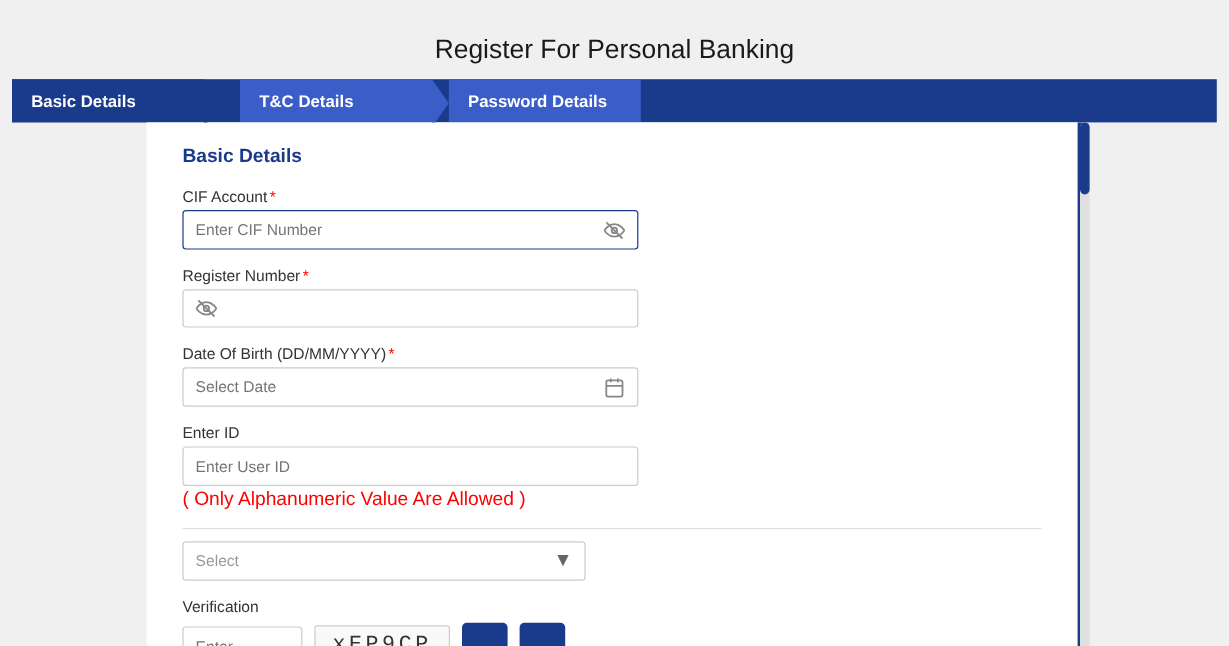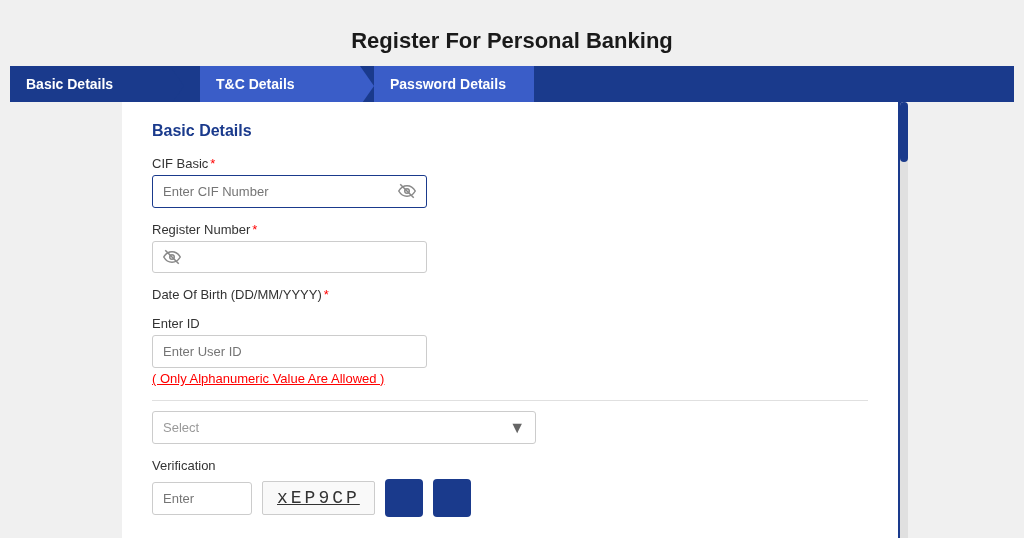--- a/index.html
+++ b/index.html
@@ -13,21 +13,21 @@
       padding: 10px;
     }
     .page-wrapper {
       width: 100%;
       max-width: 1024px;
       background: #f0f0f0;
     }
     .page-title {
       text-align: center;
       font-size: 22px;
-      font-weight: bold;
+      font-weight: normal;
       color: #1a1a1a;
       padding: 18px 0 12px 0;
     }
     
     .stepper {
       display: flex;
       background: #1a3a8c;
       margin: 0;
       overflow: hidden;
     }
@@ -87,26 +87,26 @@
       color: #333;
       margin-bottom: 4px;
       display: block;
     }
     .required {
       color: red;
       margin-left: 2px;
     }
     .input-wrapper {
       display: flex;
-      align-items: flex-start;
+      align-items: flex-end;
       border: 1px solid #ccc;
       border-radius: 3px;
       background: #fff;
       padding: 0;
-      width: 275px;
+      width: 380px;
     }
     .input-wrapper.active-border {
       border-color: #1a3a8c;
     }
     .input-wrapper input {
       flex: 1;
       border: none;
       outline: none;
       padding: 8px 10px;
       font-size: 13px;
@@ -117,37 +117,36 @@
       padding: 6px 10px;
       background: none;
       border: none;
       cursor: pointer;
       display: flex;
       align-items: center;
       color: #666;
     }
     .hint-text {
       color: red;
-      font-size: 13px;
+      font-size: 16px;
       margin-top: 3px;
-      text-decoration: underline;
     }
     .divider {
       border: none;
       border-top: 1px solid #e0e0e0;
       margin: 10px 0;
     }
     
     .select-wrapper {
       display: flex;
       align-items: center;
       border: 1px solid #ccc;
       border-radius: 3px;
       background: #fff;
-      width: 384px;
+      width: 336px;
     }
     .select-wrapper select {
       flex: 1;
       border: none;
       outline: none;
       padding: 8px 10px;
       font-size: 13px;
       color: #999;
       background: transparent;
       appearance: none;
@@ -253,21 +252,21 @@
   <div class="form-card">
 
     <div class="scrollbar-indicator">
       <div class="scrollbar-thumb"></div>
     </div>
 
     <div class="section-title">Basic Details</div>
 
     <div class="form-group">
       <label class="form-label">
-        <span>CIF Basic</span><span class="required">*</span>
+        <span>CIF Account</span><span class="required">*</span>
       </label>
       <div class="input-wrapper active-border">
         <input type="text" placeholder="Enter CIF Number" style="">
         <button class="input-icon-btn" title="Toggle visibility">
           <svg class="eye-icon" viewBox="0 0 24 24">
             <path d="M1 12S5 5 12 5s11 7 11 7-4 7-11 7S1 12 1 12z"></path>
             <circle cx="12" cy="12" r="3"></circle>
             <line x1="3" y1="3" x2="21" y2="21"></line>
           </svg>
         </button>
@@ -286,20 +285,31 @@
             <line x1="3" y1="3" x2="21" y2="21"></line>
           </svg>
         </button>
       </div>
     </div>
 
     <div class="form-group">
       <label class="form-label">
         <span>Date Of Birth (DD/MM/YYYY)</span><span class="required">*</span>
       </label>
+      <div class="input-wrapper">
+        <input type="text" placeholder="Select Date" style="">
+        <button class="input-icon-btn" title="Select date">
+          <svg class="calendar-icon" viewBox="0 0 24 24">
+            <rect x="3" y="4" width="18" height="18" rx="2" ry="2" fill="none" stroke="#888" stroke-width="2"></rect>
+            <line x1="16" y1="2" x2="16" y2="6" stroke="#888" stroke-width="2"></line>
+            <line x1="8" y1="2" x2="8" y2="6" stroke="#888" stroke-width="2"></line>
+            <line x1="3" y1="10" x2="21" y2="10" stroke="#888" stroke-width="2"></line>
+          </svg>
+        </button>
+      </div>
     </div>
 
     <div class="form-group">
       <label class="form-label">Enter ID</label>
       <div class="input-wrapper">
         <input type="text" placeholder="Enter User ID" style="">
       </div>
       <div class="hint-text">( Only Alphanumeric Value Are Allowed )</div>
     </div>
 

